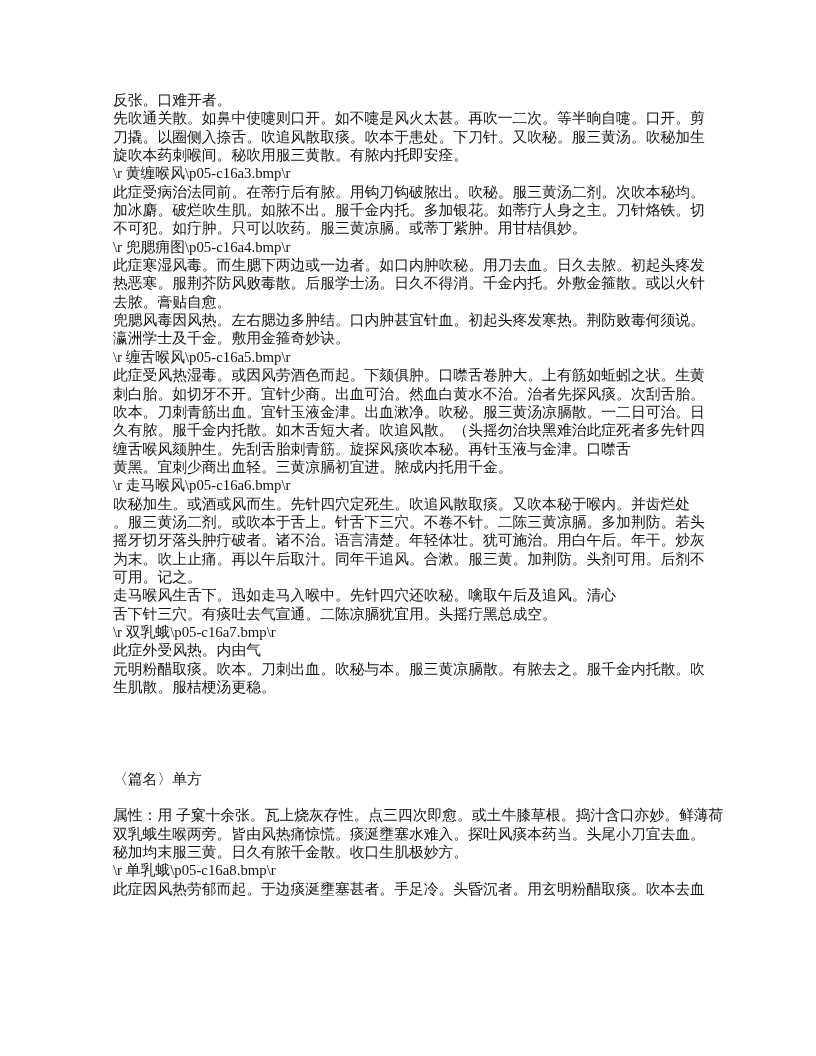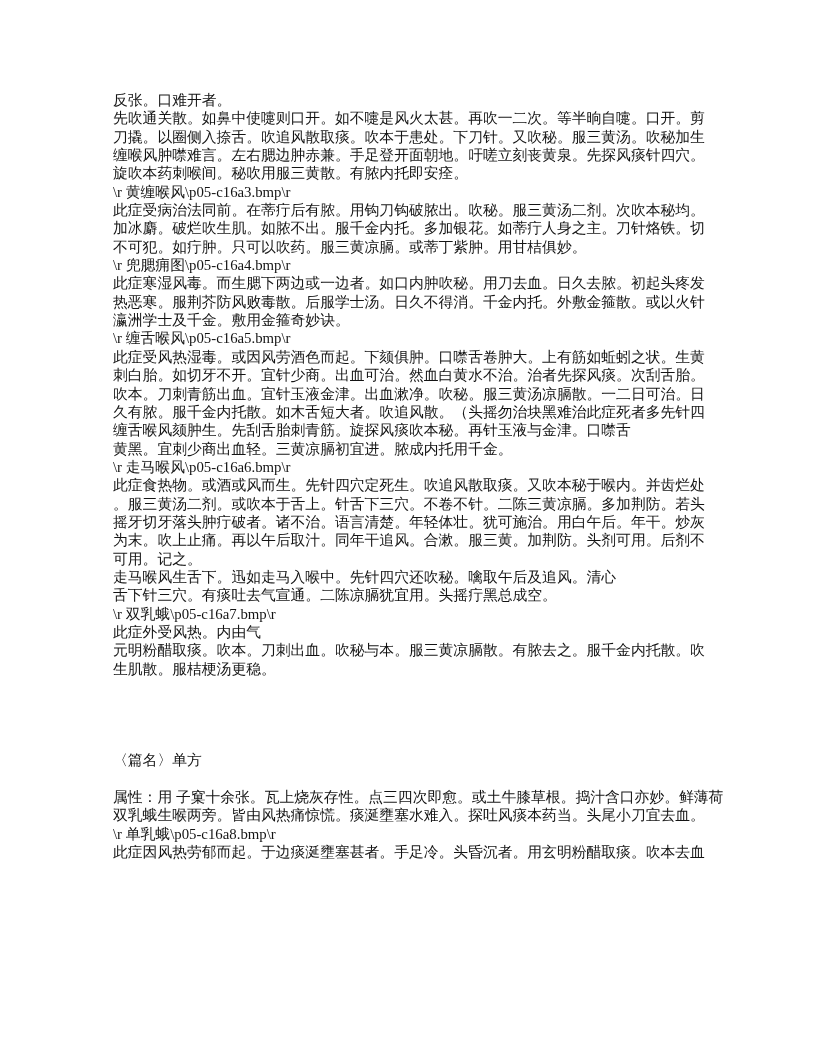--- a/index.html
+++ b/index.html
@@ -39,53 +39,55 @@
   }
 </style>
 </head>
 <body>
 
 <div class="page">
   <div class="doc" style="color: rgb(20, 20, 20);">
       <div class="line">反张。口难开者。</div>
       <div class="line">先吹通关散。如鼻中使嚏则口开。如不嚏是风火太甚。再吹一二次。等半晌自嚏。口开。剪</div>
       <div class="line">刀撬。以圈侧入捺舌。吹追风散取痰。吹本于患处。下刀针。又吹秘。服三黄汤。吹秘加生</div>
-      <div class="line">缠喉风肿噤难言。左右腮边肿赤兼。手足登开面朝地。吁嗟立刻丧黄泉。先探风痰针四穴。</div>
       <div class="line">旋吹本药刺喉间。秘吹用服三黄散。有脓内托即安痊。</div>
       <div class="line">\r 黄缠喉风\p05-c16a3.bmp\r</div>
       <div class="line">此症受病治法同前。在蒂疔后有脓。用钩刀钩破脓出。吹秘。服三黄汤二剂。次吹本秘均。</div>
       <div class="line">加冰麝。破烂吹生肌。如脓不出。服千金内托。多加银花。如蒂疔人身之主。刀针烙铁。切</div>
       <div class="line">不可犯。如疔肿。只可以吹药。服三黄凉膈。或蒂丁紫肿。用甘桔俱妙。</div>
       <div class="line">\r 兜腮痈图\p05-c16a4.bmp\r</div>
       <div class="line">此症寒湿风毒。而生腮下两边或一边者。如口内肿吹秘。用刀去血。日久去脓。初起头疼发</div>
       <div class="line">热恶寒。服荆芥防风败毒散。后服学士汤。日久不得消。千金内托。外敷金箍散。或以火针</div>
+      <div class="line">去脓。膏贴自愈。</div>
+      <div class="line">兜腮风毒因风热。左右腮边多肿结。口内肿甚宜针血。初起头疼发寒热。荆防败毒何须说。</div>
       <div class="line">瀛洲学士及千金。敷用金箍奇妙诀。</div>
       <div class="line">\r 缠舌喉风\p05-c16a5.bmp\r</div>
       <div class="line">此症受风热湿毒。或因风劳酒色而起。下颏俱肿。口噤舌卷肿大。上有筋如蚯蚓之状。生黄</div>
       <div class="line">刺白胎。如切牙不开。宜针少商。出血可治。然血白黄水不治。治者先探风痰。次刮舌胎。</div>
       <div class="line">吹本。刀刺青筋出血。宜针玉液金津。出血漱净。吹秘。服三黄汤凉膈散。一二日可治。日</div>
       <div class="line">久有脓。服千金内托散。如木舌短大者。吹追风散。（头摇勿治块黑难治此症死者多先针四</div>
       <div class="line">缠舌喉风颏肿生。先刮舌胎刺青筋。旋探风痰吹本秘。再针玉液与金津。口噤舌</div>
       <div class="line">黄黑。宜刺少商出血轻。三黄凉膈初宜进。脓成内托用千金。</div>
       <div class="line">\r 走马喉风\p05-c16a6.bmp\r</div>
-      <div class="line">此症食热物。或酒或风而生。先针四穴定死生。吹追风散取痰。又吹本秘于喉内。并齿烂处</div>
+      <div class="line">吹秘加生。或酒或风而生。先针四穴定死生。吹追风散取痰。又吹本秘于喉内。并齿烂处</div>
       <div class="line">。服三黄汤二剂。或吹本于舌上。针舌下三穴。不卷不针。二陈三黄凉膈。多加荆防。若头</div>
       <div class="line">摇牙切牙落头肿疔破者。诸不治。语言清楚。年轻体壮。犹可施治。用白午后。年干。炒灰</div>
       <div class="line">为末。吹上止痛。再以午后取汁。同年干追风。合漱。服三黄。加荆防。头剂可用。后剂不</div>
       <div class="line">可用。记之。</div>
       <div class="line">走马喉风生舌下。迅如走马入喉中。先针四穴还吹秘。噙取午后及追风。清心</div>
       <div class="line">舌下针三穴。有痰吐去气宣通。二陈凉膈犹宜用。头摇疔黑总成空。</div>
       <div class="line">\r 双乳蛾\p05-c16a7.bmp\r</div>
       <div class="line">此症外受风热。内由气</div>
       <div class="line">元明粉醋取痰。吹本。刀刺出血。吹秘与本。服三黄凉膈散。有脓去之。服千金内托散。吹</div>
       <div class="line">生肌散。服桔梗汤更稳。</div>
       <div class="line">&nbsp;</div>
       <div class="line">&nbsp;</div>
       <div class="line">&nbsp;</div>
       <div class="line">&nbsp;</div>
       <div class="line">〈篇名〉单方</div>
       <div class="line">&nbsp;</div>
       <div class="line">属性：用 子窠十余张。瓦上烧灰存性。点三四次即愈。或土牛膝草根。捣汁含口亦妙。鲜薄荷</div>
       <div class="line">双乳蛾生喉两旁。皆由风热痛惊慌。痰涎壅塞水难入。探吐风痰本药当。头尾小刀宜去血。</div>
+      <div class="line">秘加均末服三黄。日久有脓千金散。收口生肌极妙方。</div>
       <div class="line">\r 单乳蛾\p05-c16a8.bmp\r</div>
       <div class="line">此症因风热劳郁而起。于边痰涎壅塞甚者。手足冷。头昏沉者。用玄明粉醋取痰。吹本去血</div>
     </div>
 </div>
 
 </body></html>

